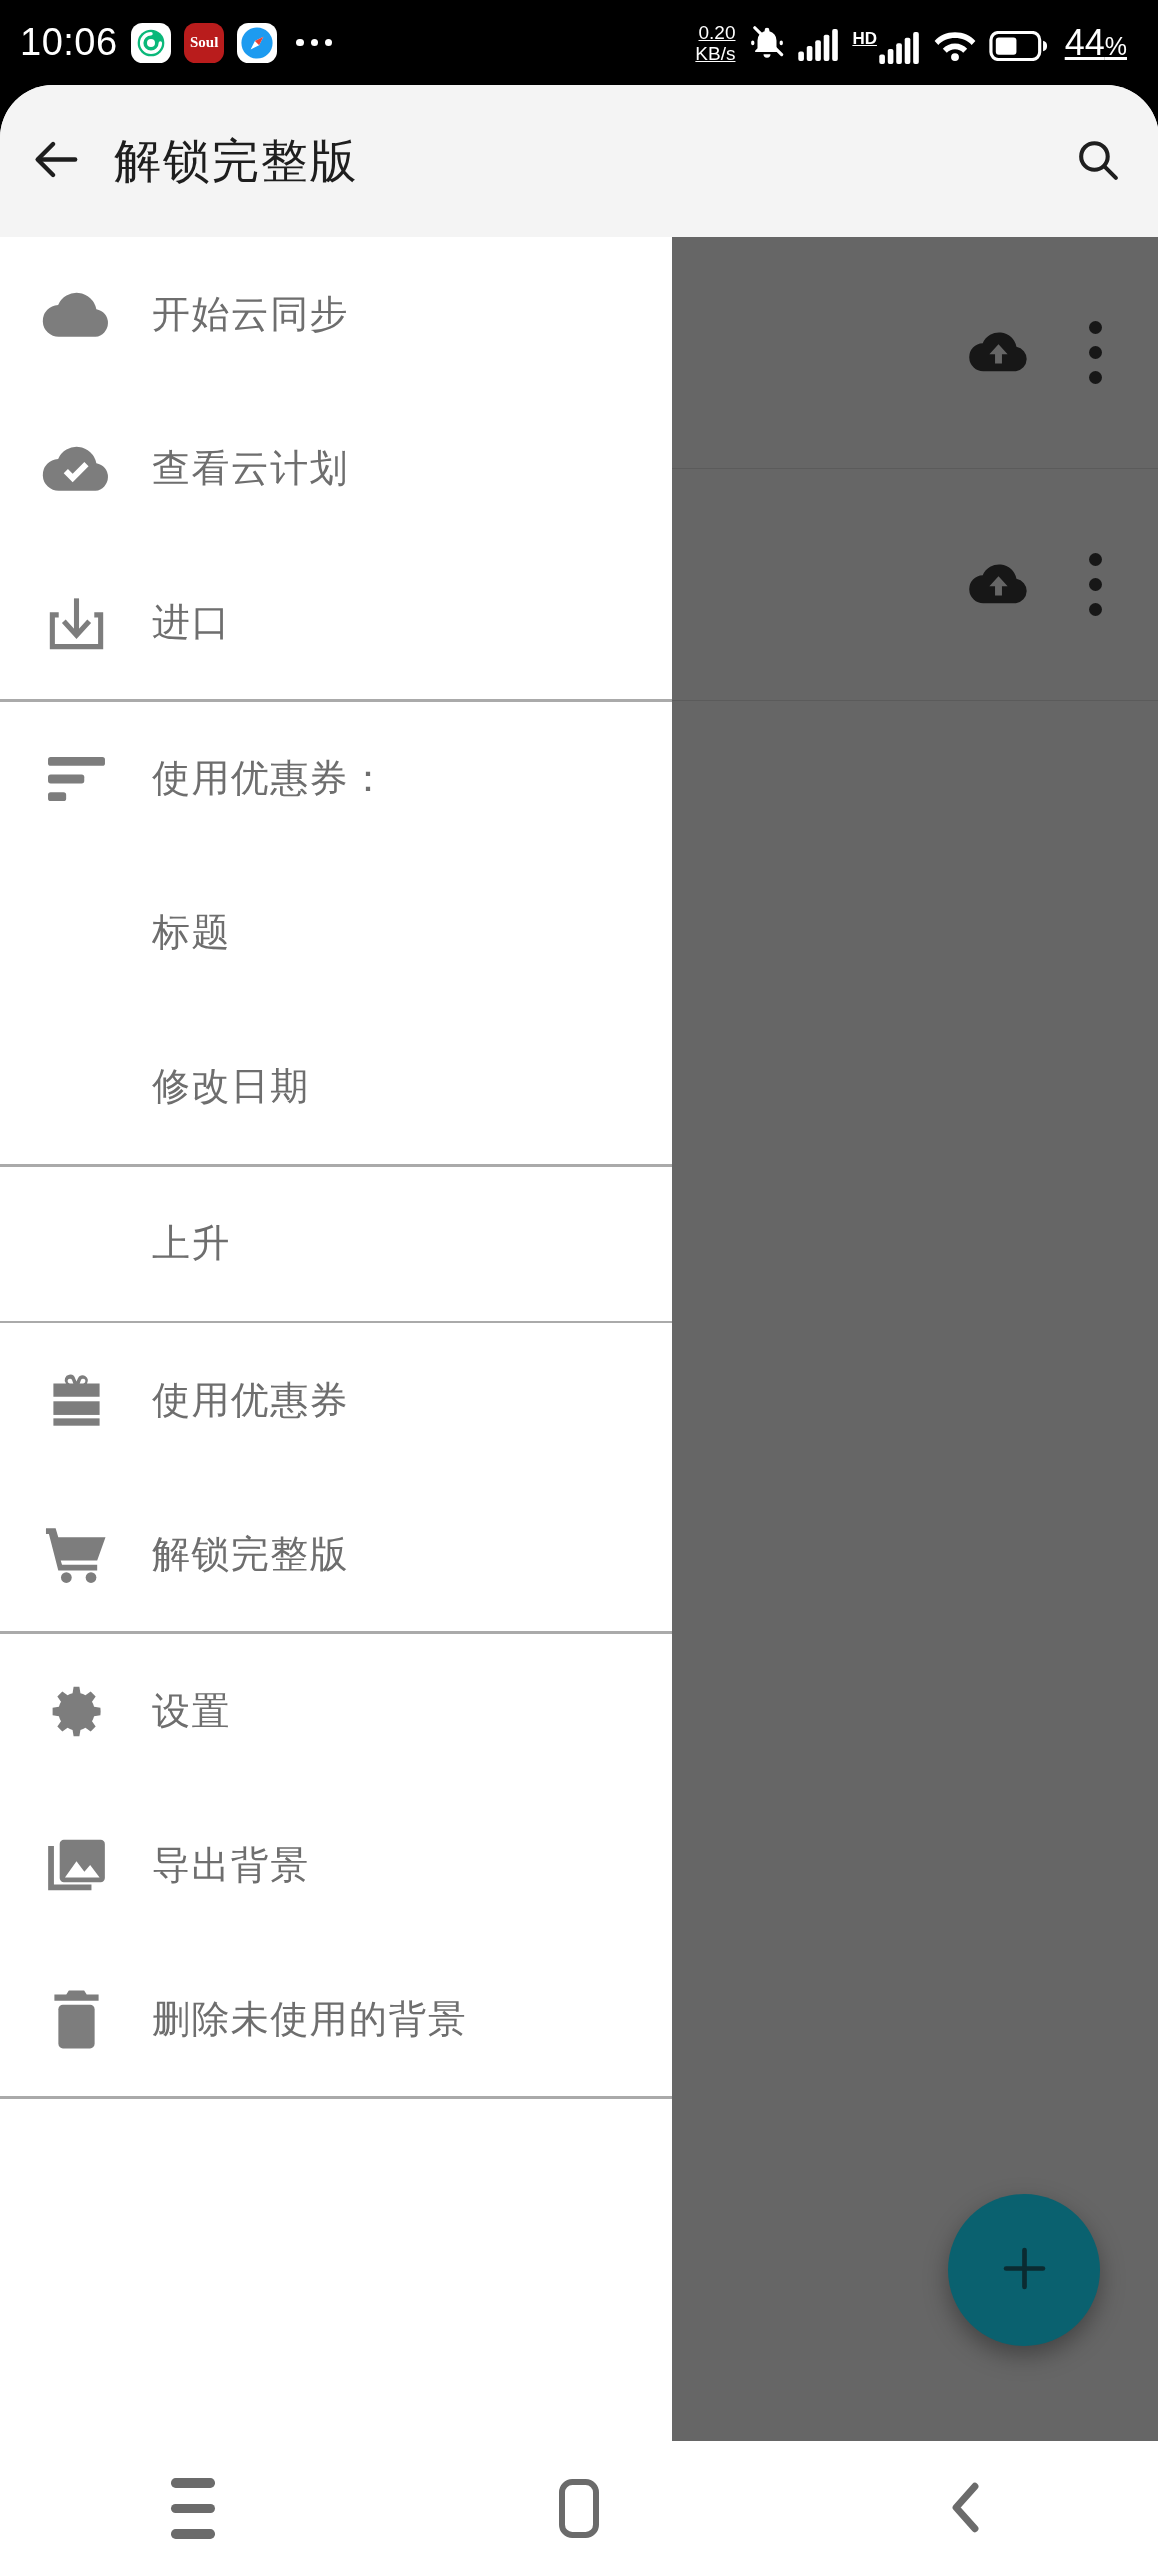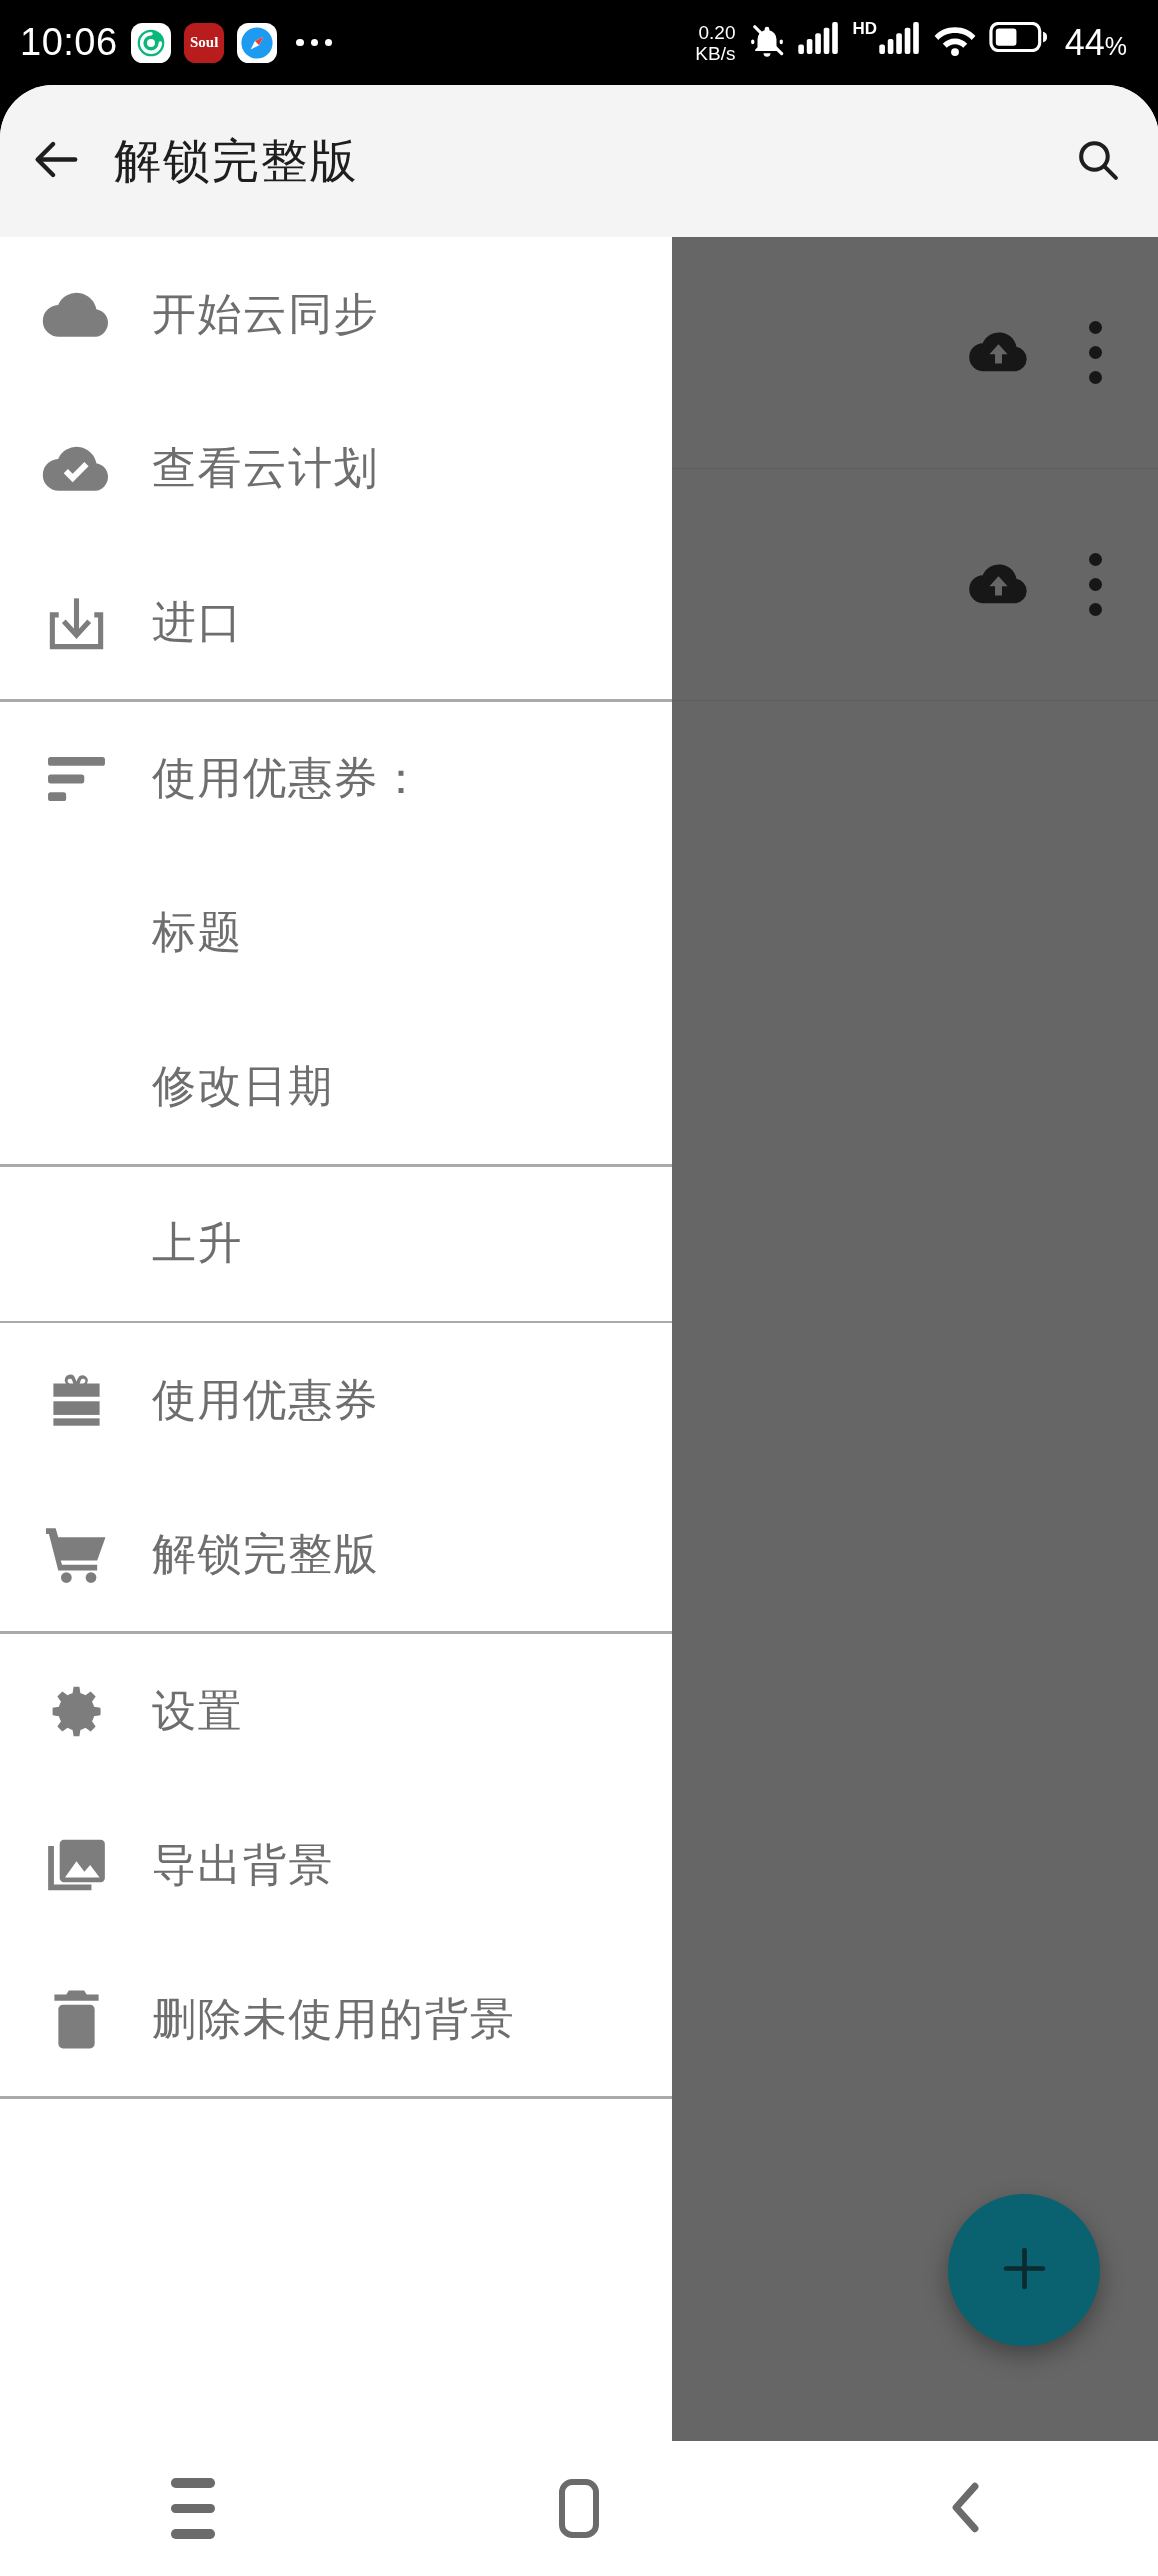--- a/index.html
+++ b/index.html
@@ -16,21 +16,21 @@
     background:#000; color:#fff;
     display:flex; align-items:center; justify-content:space-between;
     padding:0 32px 0 20px;
   }
   .sb-left{ display:flex; align-items:center; gap:13.3px; }
   .sb-clock{ font-size:38px; letter-spacing:0.5px; font-weight:400; }
   .sb-appicon{ width:40px; height:40px; border-radius:11.4px; display:flex;
                align-items:center; justify-content:center; overflow:hidden; }
   .sb-dots{ display:flex; gap:6.6px; margin-left:5.7px; align-items:center; }
   .sb-dots i{ width:7.6px; height:7.6px; border-radius:50%; background:#fff; display:block; }
-  .sb-right{ display:flex; align-items:flex-start; gap:12.3px; }
+  .sb-right{ display:flex; align-items:flex-end; gap:12.3px;text-decoration:underline; }
   .sb-rate{ font-size:19px; line-height:21px; text-align:right; font-weight:400;}
   .sb-batt-text{ font-size:36px; margin-left:4px; }
   .sb-batt-text .pct{ font-size:25px; }
 
   
   #appwin{
     position:absolute; left:0; top:85px; width:1159px; height:2356px;
     background:#f4f4f4;
     border-top-left-radius:53px; border-top-right-radius:53px;
     overflow:hidden;
@@ -76,21 +76,21 @@
     position:absolute; left:0; top:0; width:672px; height:2204px;
     background:#fff; overflow:hidden;
   }
   #drawer-scroll{ position:absolute; left:0; top:0; width:672px; }
   .d-item{
     height:154px; display:flex; align-items:center;
     background:#fff; padding-left:0;
   }
   .d-item.sel{ background:#eeeeee; }
   .d-ico{ width:152px; min-width:152px; display:flex; align-items:center; justify-content:center; }
-  .d-lbl{ font-size:44px; color:#6e6e6e; letter-spacing:1.4px; }
+  .d-lbl{ font-size:38px; color:#6e6e6e; letter-spacing:1.4px; }
   .d-item.sub .d-lbl{ margin-left:0; }
   .d-div{ height:2.8px; background:#aaaaaa; width:672px; }
 
   
   #navbar{
     position:absolute; left:0; bottom:0; width:1159px; height:135px;
     background:#fff; display:flex; align-items:center; justify-content:space-around;
   }
   .nav-btn{ width:190px; height:135px; display:flex; align-items:center; justify-content:center; }
   .nav-lines{ display:flex; flex-direction:column; gap:16px; }

